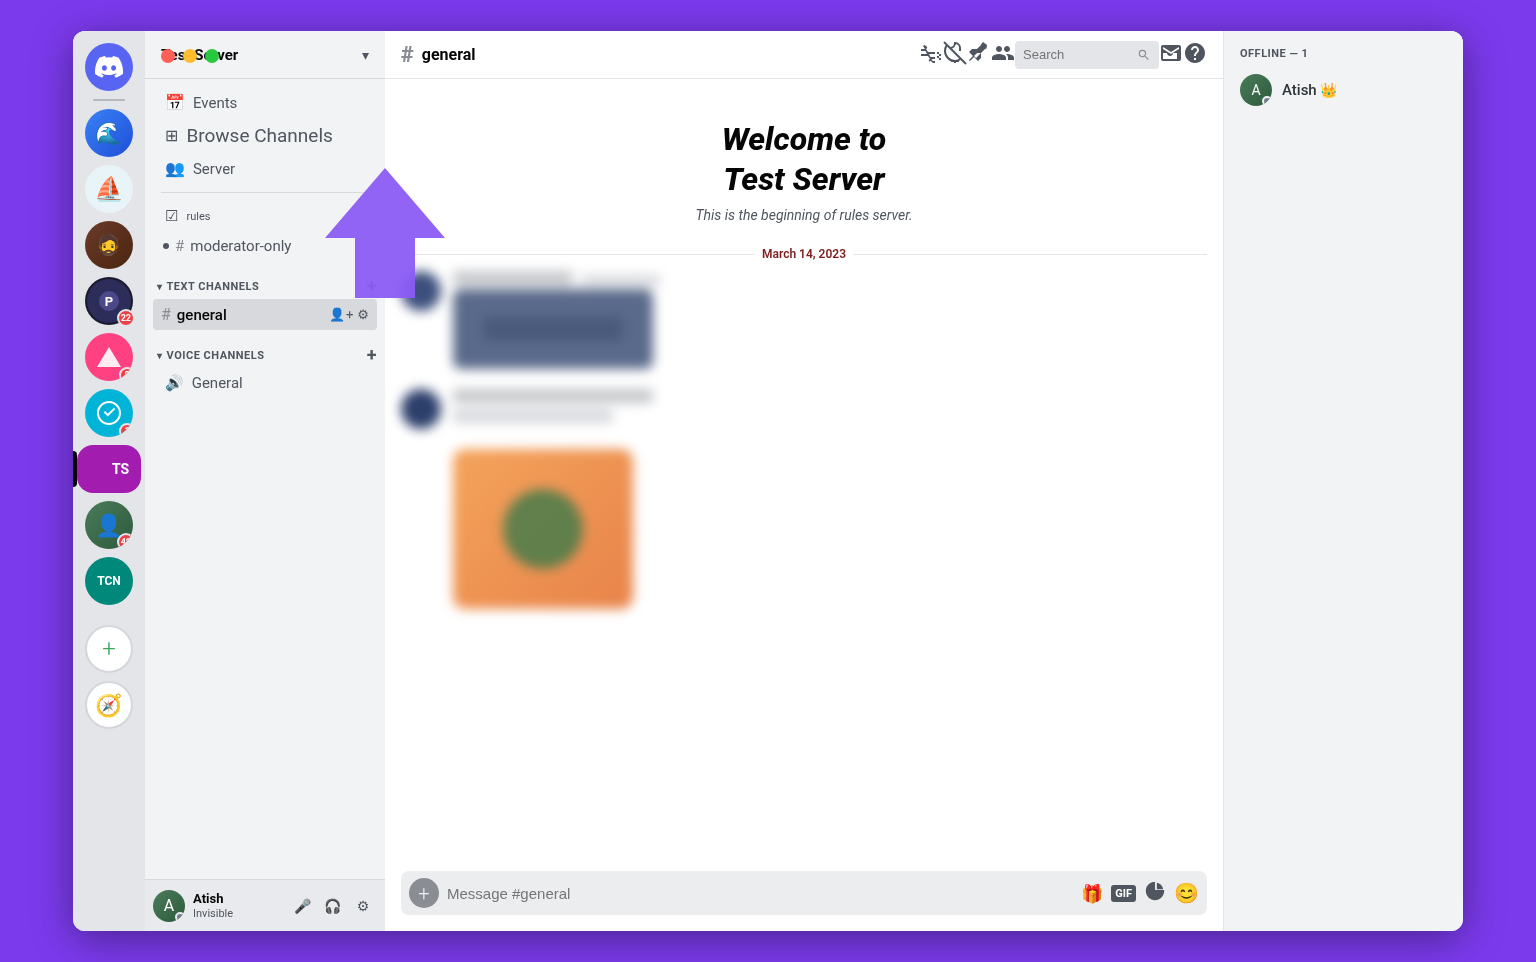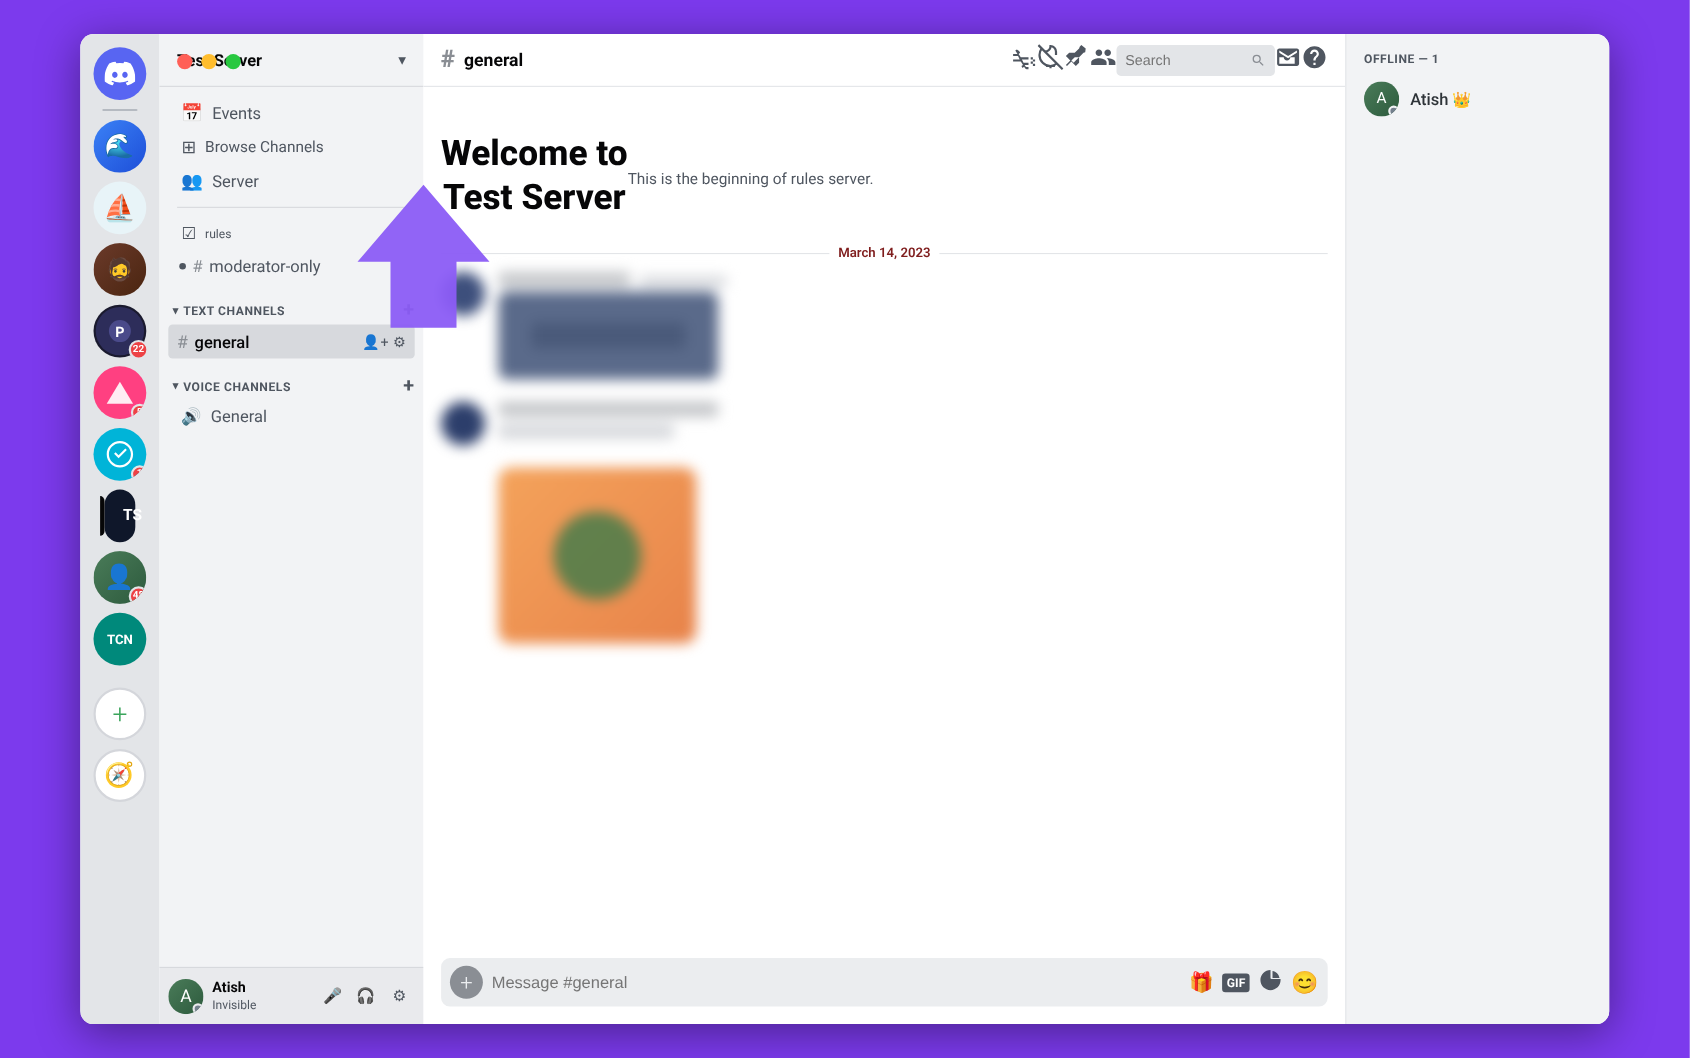--- a/index.html
+++ b/index.html
@@ -66,21 +66,21 @@
         <div style="position:absolute;bottom:-2px;right:-2px;background:#ed4245;color:white;font-size:9px;font-weight:700;width:16px;height:16px;border-radius:50%;display:flex;align-items:center;justify-content:center;border:2px solid #e3e5e8;">5</div>
       </div>
 
       <div style="position:relative;width:48px;height:48px;border-radius:50%;background:#00b4d8;display:flex;align-items:center;justify-content:center;cursor:pointer;flex-shrink:0;overflow:hidden;">
         <svg width="28" height="28" viewBox="0 0 28 28" fill="white">
           <path d="M14 2C7.4 2 2 7.4 2 14s5.4 12 12 12 12-5.4 12-12S20.6 2 14 2zm0 22C8.5 24 4 19.5 4 14S8.5 4 14 4s10 4.5 10 10-4.5 10-10 10zm4.9-15.3l-6.1 6.1-2.7-2.7-1.4 1.4 4.1 4.1 7.5-7.5-1.4-1.4z"></path>
         </svg>
         <div style="position:absolute;bottom:-2px;right:-2px;background:#ed4245;color:white;font-size:9px;font-weight:700;width:16px;height:16px;border-radius:50%;display:flex;align-items:center;justify-content:center;border:2px solid #e3e5e8;">1</div>
       </div>
 
-      <div style="position:relative;width:28px;height:48px;border-radius:16px;background:#0f172a;display:flex;align-items:center;justify-content:center;cursor:pointer;flex-shrink:0;padding-left:23px;">
+      <div style="position:relative;width:64px;height:48px;border-radius:16px;background:#a21caf;display:flex;align-items:center;justify-content:center;cursor:pointer;flex-shrink:0;padding-left:23px;">
         <div style="position:absolute;left:-4px;top:50%;transform:translateY(-50%);width:4px;height:36px;background:#060607;border-radius:0 4px 4px 0;"></div>
         <span style="color:white;font-weight:700;font-size:14px;">TS</span>
       </div>
 
       <div style="position:relative;width:48px;height:48px;border-radius:50%;background:#5a7a5a;display:flex;align-items:center;justify-content:center;cursor:pointer;flex-shrink:0;overflow:hidden;">
         <div style="width:100%;height:100%;background:linear-gradient(135deg,#4a7c59,#2d5a3d);display:flex;align-items:center;justify-content:center;color:white;font-size:22px;">👤</div>
         <div style="position:absolute;bottom:-2px;right:-2px;background:#ed4245;color:white;font-size:9px;font-weight:700;min-width:18px;height:18px;border-radius:9px;display:flex;align-items:center;justify-content:center;border:2px solid #e3e5e8;padding:0 2px;">48</div>
       </div>
 
       <div style="position:relative;width:48px;height:48px;border-radius:50%;background:#00897b;display:flex;align-items:center;justify-content:center;cursor:pointer;flex-shrink:0;">
@@ -107,21 +107,21 @@
 
       <div style="flex:1;overflow-y:auto;padding:8px 0;">
 
         <div style="display:flex;align-items:center;padding:6px 8px 6px 12px;cursor:pointer;border-radius:4px;margin:0 8px;color:#4f5660;font-size:15px;gap:8px;">
           <span style="font-size:16px;">📅</span>
           <span style="font-size:15px;">Events</span>
         </div>
 
         <div style="display:flex;align-items:center;padding:6px 8px 6px 12px;cursor:pointer;border-radius:4px;margin:0 8px;color:#4f5660;font-size:15px;gap:8px;">
           <span style="font-size:16px;">⊞</span>
-          <span style="font-size:14px;">Browse Channels</span>
+          <span style="font-size:19px;">Browse Channels</span>
         </div>
 
         <div style="display:flex;align-items:center;padding:6px 8px 6px 12px;cursor:pointer;border-radius:4px;margin:0 8px;color:#4f5660;font-size:15px;gap:8px;">
           <span style="font-size:16px;">👥</span>
           <span style="font-size:15px;">Server</span>
         </div>
 
         <div style="height:1px;background:#d7d9dd;margin:8px 16px;"></div>
 
         <div style="display:flex;align-items:center;padding:6px 8px 6px 12px;cursor:pointer;border-radius:4px;margin:0 8px;color:#4f5660;font-size:15px;gap:8px;">
@@ -229,21 +229,21 @@
           <div style="cursor:pointer;color:#4f5660;font-size:18px;">
             <svg width="24" height="24" viewBox="0 0 24 24" fill="currentColor">
               <path d="M12 2C6.48 2 2 6.48 2 12s4.48 10 10 10 10-4.48 10-10S17.52 2 12 2zm1 17h-2v-2h2v2zm2.07-7.75l-.9.92C13.45 12.9 13 13.5 13 15h-2v-.5c0-1.1.45-2.1 1.17-2.83l1.24-1.26c.37-.36.59-.86.59-1.41 0-1.1-.9-2-2-2s-2 .9-2 2H8c0-2.21 1.79-4 4-4s4 1.79 4 4c0 .88-.36 1.68-.93 2.25z"></path>
             </svg>
           </div>
         </div>
       </div>
 
       <div style="flex:1;overflow-y:auto;display:flex;flex-direction:column;padding-bottom:0;">
 
-        <div style="padding:40px 16px 16px 16px;display:flex;flex-direction:row;align-items:center;">
+        <div style="padding:40px 16px 16px 16px;display:flex;flex-direction:column;align-items:center;font-style:italic;">
           <div style="font-size:32px;font-weight:800;color:#060607;text-align:center;line-height:1.25;">
             <span style="white-space:pre-line;">Welcome to
 Test Server</span>
           </div>
           <div style="font-size:14px;color:#4f5660;text-align:center;margin-top:8px;">This is the beginning of rules server.</div>
         </div>
 
         <div style="display:flex;align-items:center;padding:8px 16px;color:#7f1d1d;font-size:12px;font-weight:600;gap:8px;">
           <div style="flex:1;height:1px;background:#e3e5e8;"></div>
           <span>March 14, 2023</span>

